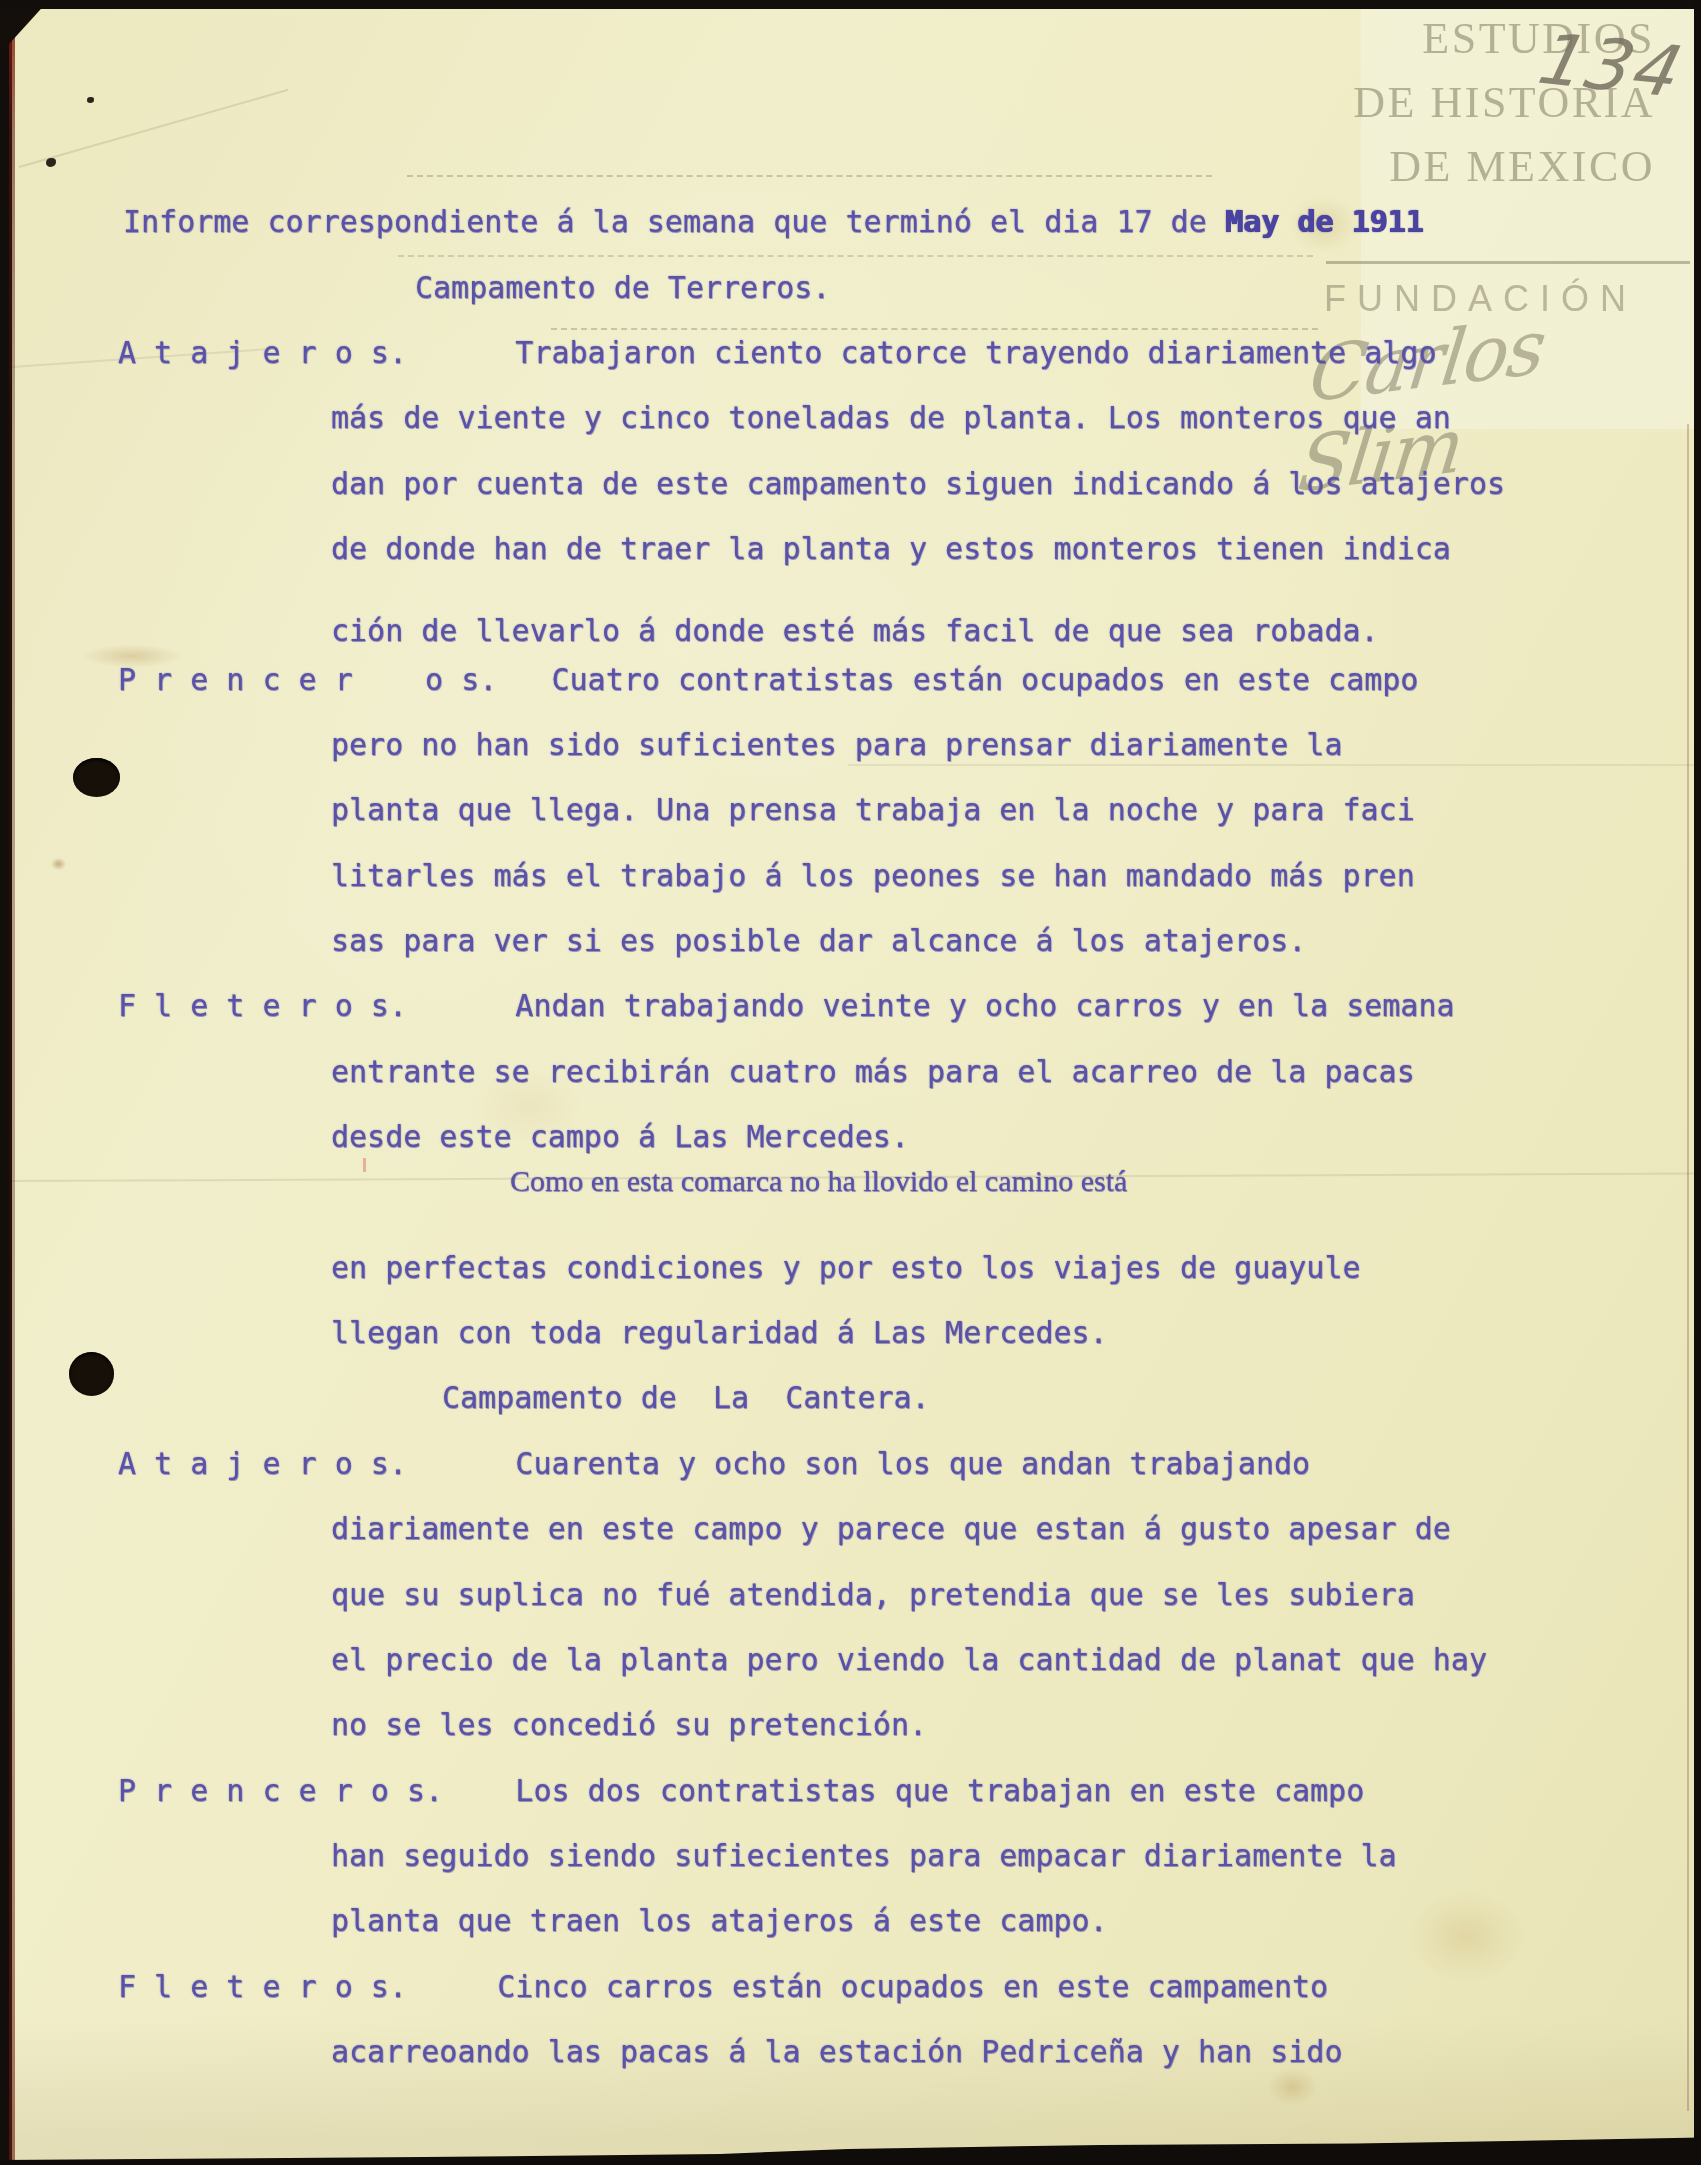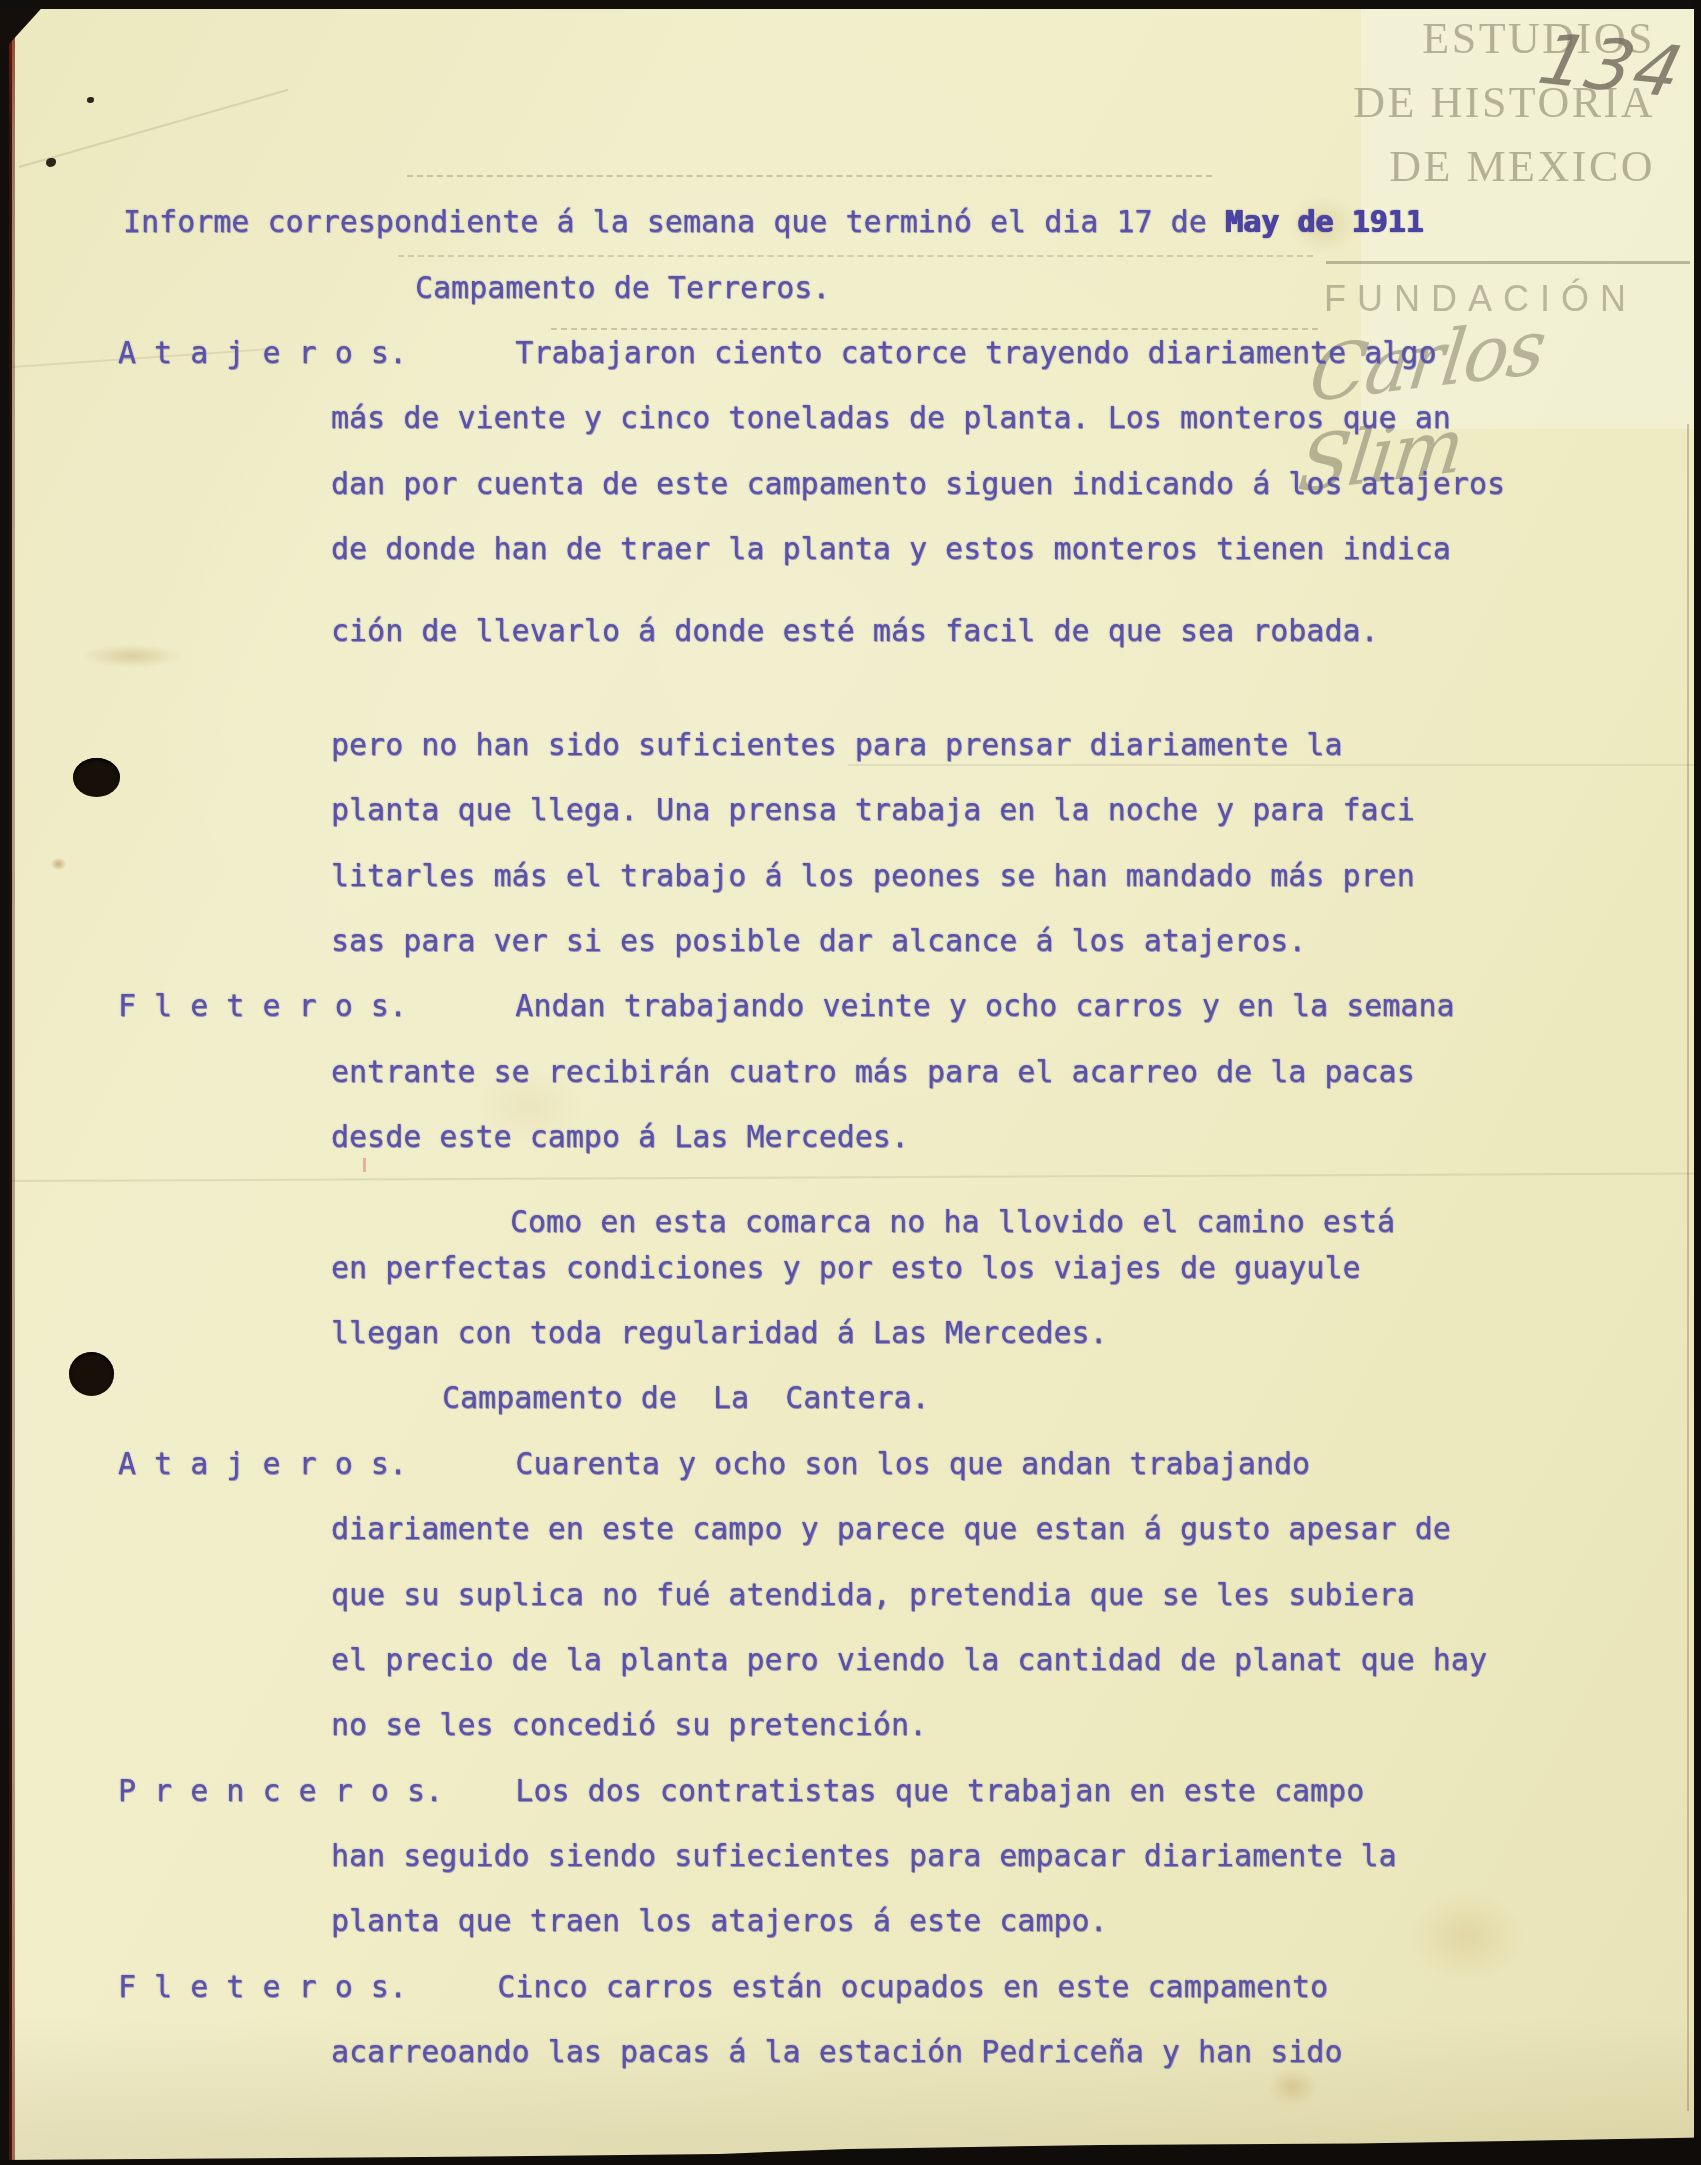--- a/index.html
+++ b/index.html
@@ -154,28 +154,29 @@
 <div class="pencil-number">134</div>
 
 <div class="typed" id="typed-lines">
     <div class="line header" style="top: 204px;"><span>Informe correspondiente á la semana que terminó el dia 17 de </span><span class="overstrike">May de 1911</span></div>
     <div class="line section" style="top: 270px;"><span>Campamento de Terreros.</span></div>
     <div class="line label" style="top: 335px;"><span>A t a j e r o s.      Trabajaron ciento catorce trayendo diariamente algo</span></div>
     <div class="line cont" style="top: 400px;"><span>más de viente y cinco toneladas de planta. Los monteros que an</span></div>
     <div class="line cont" style="top: 466px;"><span>dan por cuenta de este campamento siguen indicando á los atajeros</span></div>
     <div class="line cont" style="top: 531px;"><span>de donde han de traer la planta y estos monteros tienen indica</span></div>
     <div class="line cont" style="top: 596px; margin-top: 17px;"><span>ción de llevarlo á donde esté más facil de que sea robada.</span></div>
+    <div class="line label" style="top: 662px;"><span>P r e n c e r    o s.   Cuatro contratistas están ocupados en este campo</span></div>
     <div class="line cont" style="top: 727px;"><span>pero no han sido suficientes para prensar diariamente la</span></div>
     <div class="line cont" style="top: 792px;"><span>planta que llega. Una prensa trabaja en la noche y para faci</span></div>
     <div class="line cont" style="top: 858px;"><span>litarles más el trabajo á los peones se han mandado más pren</span></div>
     <div class="line label" style="top: 988px;"><span>F l e t e r o s.      Andan trabajando veinte y ocho carros y en la semana</span></div>
     <div class="line cont" style="top: 923px;"><span>sas para ver si es posible dar alcance á los atajeros.</span></div>
     <div class="line cont" style="top: 1054px;"><span>entrante se recibirán cuatro más para el acarreo de la pacas</span></div>
     <div class="line cont" style="top: 1119px;"><span>desde este campo á Las Mercedes.</span></div>
-    <div class="line par" style="top: 1204px;"><span>Como en esta comarca no ha llovido el camino está</span></div>
+    <div class="line par" style="top: 1163px; font-family: Liberation Serif, serif;"><span>Como en esta comarca no ha llovido el camino está</span></div>
     <div class="line cont" style="top: 1250px;"><span>en perfectas condiciones y por esto los viajes de guayule</span></div>
     <div class="line cont" style="top: 1315px;"><span>llegan con toda regularidad á Las Mercedes.</span></div>
     <div class="line section2" style="top: 1380px;"><span>Campamento de  La  Cantera.</span></div>
     <div class="line label" style="top: 1446px;"><span>A t a j e r o s.      Cuarenta y ocho son los que andan trabajando</span></div>
     <div class="line cont" style="top: 1511px;"><span>diariamente en este campo y parece que estan á gusto apesar de</span></div>
     <div class="line cont" style="top: 1577px;"><span>que su suplica no fué atendida, pretendia que se les subiera</span></div>
     <div class="line cont" style="top: 1642px;"><span>el precio de la planta pero viendo la cantidad de planat que hay</span></div>
     <div class="line cont" style="top: 1707px;"><span>no se les concedió su pretención.</span></div>
     <div class="line label" style="top: 1773px;"><span>P r e n c e r o s.    Los dos contratistas que trabajan en este campo</span></div>
     <div class="line cont" style="top: 1838px;"><span>han seguido siendo sufiecientes para empacar diariamente la</span></div>

